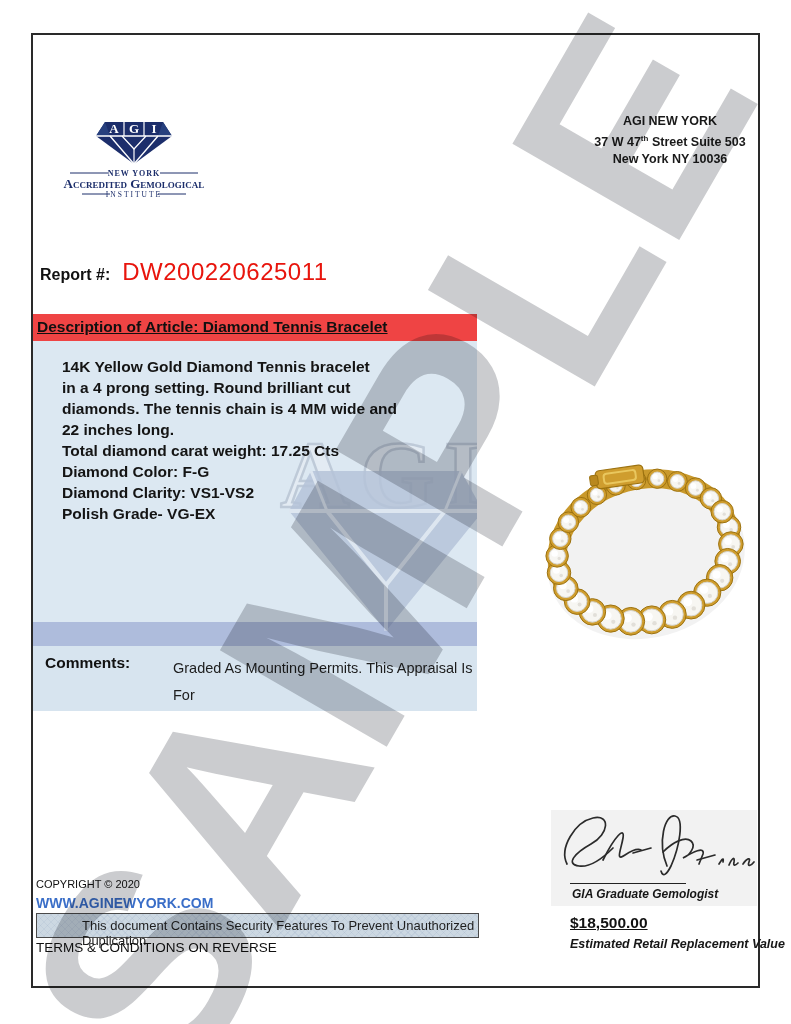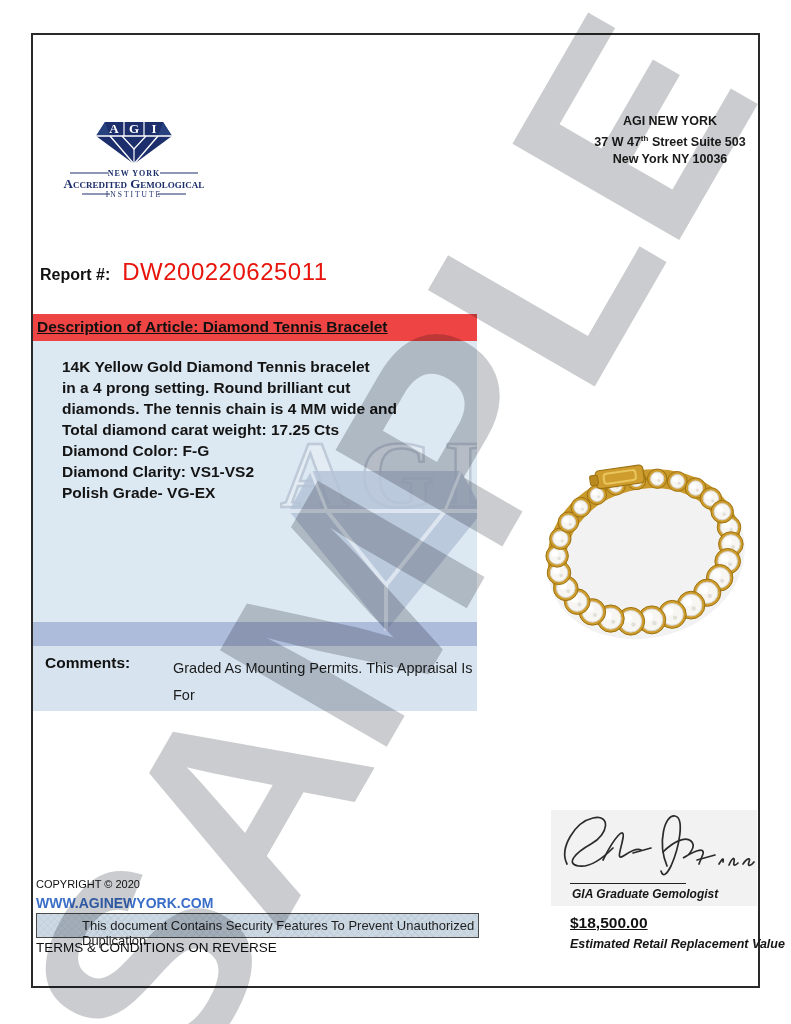--- a/index.html
+++ b/index.html
@@ -127,20 +127,21 @@
     </svg>
 
     <div class="desc-header">
       <span>Description of Article: Diamond Tennis Bracelet</span>
     </div>
 
     <div class="desc-lines">
       <div>14K Yellow Gold Diamond Tennis bracelet</div>
       <div>in a 4 prong setting.  Round brilliant cut</div>
       <div>diamonds. The tennis chain is 4 MM wide and</div>
+      <div>22 inches long.</div>
       <div>Total diamond carat weight: 17.25 Cts</div>
       <div>Diamond Color: F-G</div>
       <div>Diamond Clarity: VS1-VS2</div>
       <div>Polish Grade- VG-EX</div>
     </div>
 
     <div class="comments-label">Comments:</div>
     <div class="comments-text">
       <div>Graded As Mounting Permits. This Appraisal Is For</div>
       <div>Insurance Purposes.</div>

